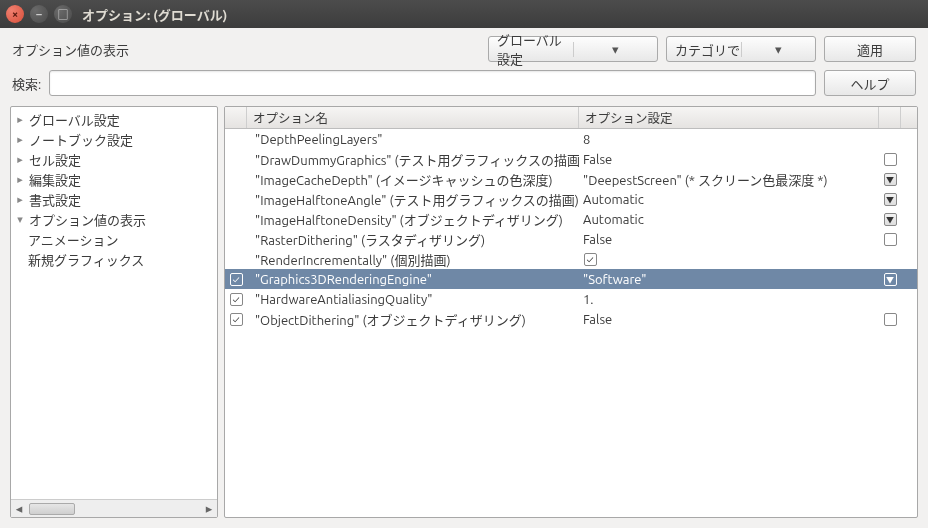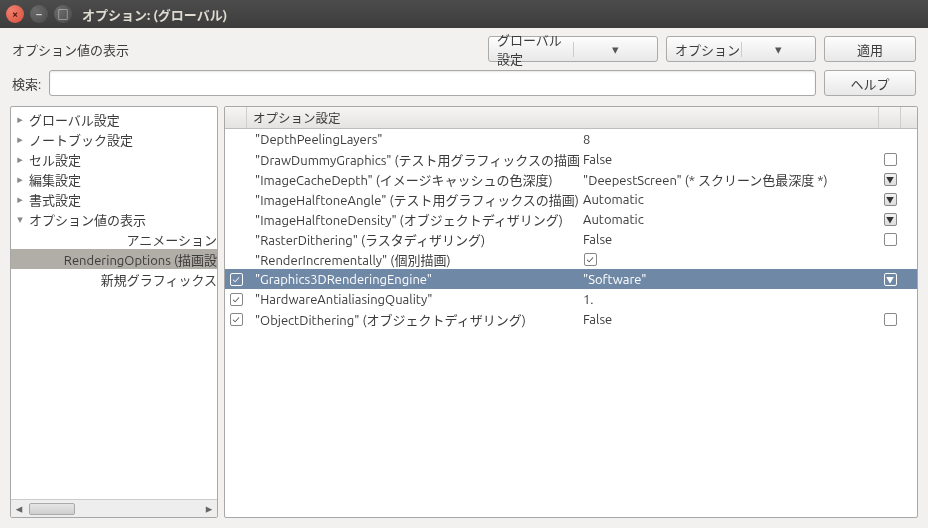--- a/index.html
+++ b/index.html
@@ -22,21 +22,21 @@
 .searchrow { padding: 4px 12px 10px 12px; display: flex; align-items: center; gap: 8px; color: #3c3c3c; }
 .searchrow input { flex: 1; height: 26px; border: 1px solid #a8a8a8; border-radius: 3px; background: #fff; padding: 0 6px; box-shadow: inset 0 1px 2px rgba(0,0,0,0.1); }
 
 .body { display: flex; padding: 0 10px 10px 10px; height: calc(528px - 28px - 38px - 40px); }
 
 .treewrap { width: 208px; display: flex; flex-direction: column; border: 1px solid #a8a8a8; background: #fff; border-radius: 2px; margin-right: 6px; }
 .tree { flex: 1; overflow: hidden; padding: 2px 0; }
 .tree-row { height: 20px; display: flex; align-items: center; white-space: nowrap; color: #3c3c3c; }
 .tree-row .tw { width: 14px; text-align: center; color: #888; font-size: 11px; }
 .tree-row.depth0 { padding-left: 2px; }
-.tree-row.depth1 { padding-left: 17px; justify-content: flex-end; }
+.tree-row.depth1 { padding-left: 17px; }
 .tree-row.selected { background: #b1aea8; color: #3c3c3c; }
 .tree-hscroll { height: 18px; border-top: 1px solid #ccc; display: flex; align-items: center; background: #eee; }
 .tree-hscroll .arrow { width: 16px; text-align: center; color: #666; }
 .tree-hscroll .thumb { width: 46px; height: 12px; background: linear-gradient(to bottom,#e6e6e6,#cfcfcf); border: 1px solid #aaa; border-radius: 2px; margin-left: 2px; }
 
 .gridwrap { flex: 1; border: 1px solid #a8a8a8; background: #fff; border-radius: 2px; display: flex; flex-direction: column; overflow: hidden; }
 .gridhead { display: flex; height: 22px; background: linear-gradient(to bottom,#f6f5f4,#e5e3e1); border-bottom: 1px solid #bdbdbd; color: #3c3c3c; }
 .gridhead div { border-right: 1px solid #cecece; display: flex; align-items: center; padding-left: 6px; font-size: 12.5px; }
 .col-cb { width: 22px; }
 .col-name { width: 332px; }
@@ -74,21 +74,21 @@
 </div>
 
 <div class="toolbar">
   <span>オプション値の表示</span>
   <div class="spacer"></div>
   <div class="combo" style="width:170px">
     <span>グローバル設定</span>
     <span class="arrow">▾</span>
   </div>
   <div class="combo" style="width:150px">
-    <span>オプション</span>
+    <span>カテゴリで</span>
     <span class="arrow">▾</span>
   </div>
   <div class="btn">適用</div>
 </div>
 
 <div class="searchrow">
   <span>検索:</span>
   <input type="text" value="" style="">
   <div class="btn">ヘルプ</div>
 </div>
@@ -122,39 +122,37 @@
           <span style="width: 2px;"></span>
           <span>書式設定</span>
         </div>
         <div class="tree-row depth0">
           <span class="tw">▾</span>
           <span style="width: 2px;"></span>
           <span>オプション値の表示</span>
         </div>
         <div class="tree-row depth1">
           <span>アニメーション</span>
-        </div>
-        <div class="tree-row depth1 selected">
-          <span>RenderingOptions (描画設</span>
         </div>
         <div class="tree-row depth1">
           <span>新規グラフィックス</span>
         </div>
       </div>
     <div class="tree-hscroll">
       <span class="arrow">◂</span>
       <div class="thumb"></div>
       <div style="flex:1"></div>
       <span class="arrow">▸</span>
     </div>
   </div>
 
   <div class="gridwrap">
     <div class="gridhead">
       <div class="col-cb"></div>
+      <div class="col-name">オプション名</div>
       <div class="col-val">オプション設定</div>
       <div class="col-ctl"></div>
       <div class="col-sb"></div>
     </div>
     <div class="gridbody" id="gridbody">
         <div class="grow">
           <div class="c-cb"></div>
           <div class="c-name"><span>"DepthPeelingLayers"</span><span class="secondary"></span></div>
           <div class="c-val">8</div>
           <div class="c-ctl"></div>

